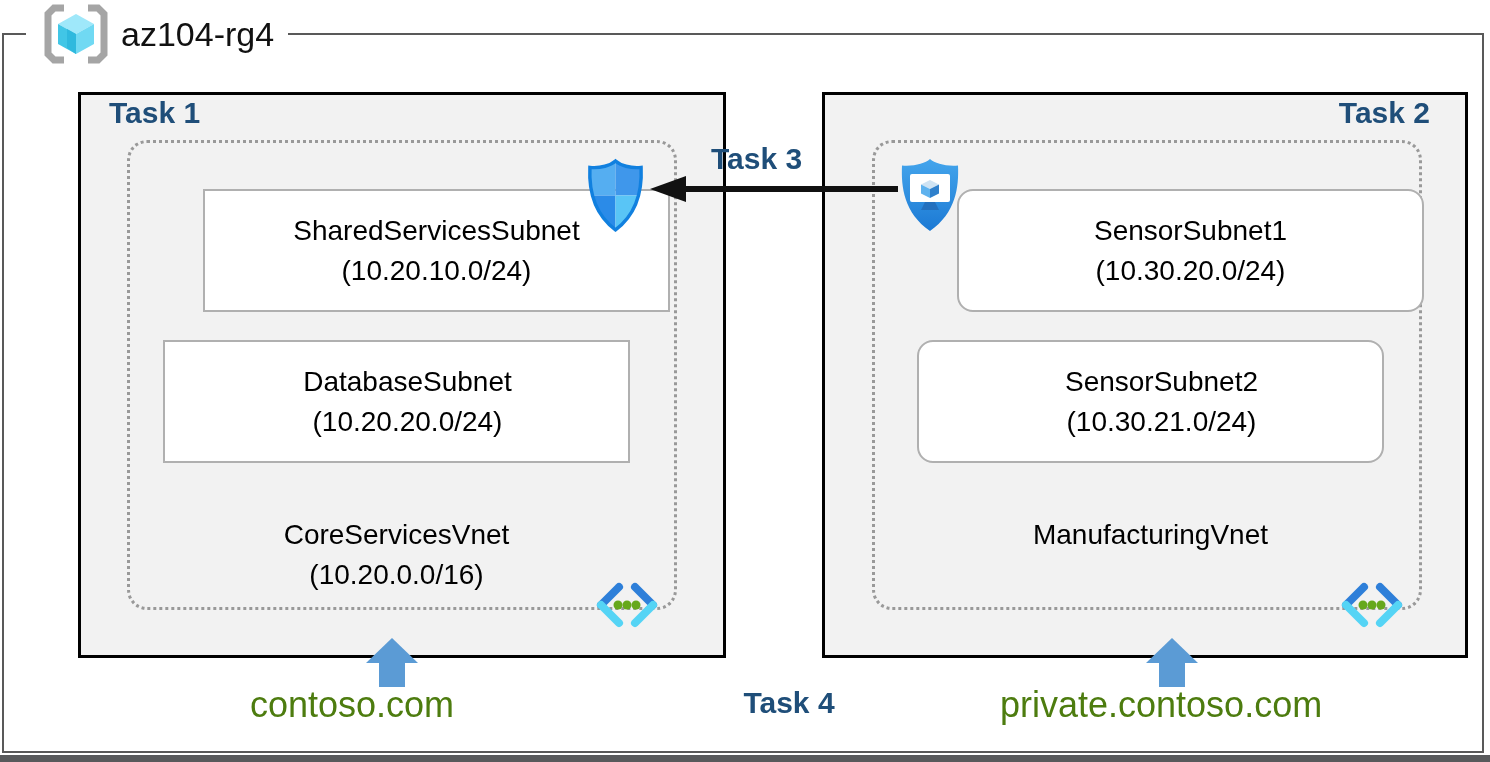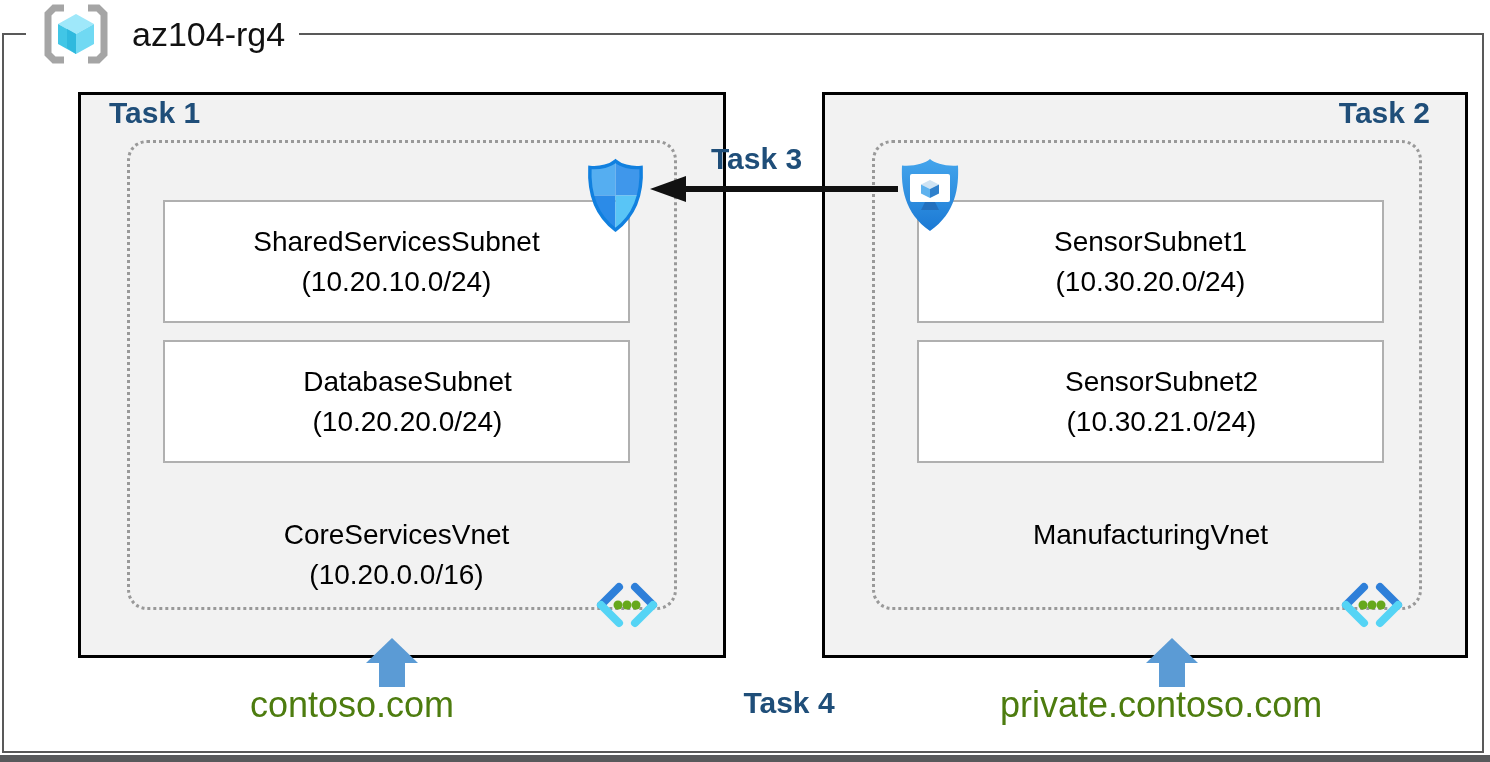--- a/index.html
+++ b/index.html
@@ -5,42 +5,42 @@
   html,body{margin:0;padding:0;background:#fff;}
   .canvas{
     position:relative;width:1490px;height:762px;overflow:hidden;
     font-family:"Liberation Sans",sans-serif;background:#fff;color:#000;
   }
   .abs{position:absolute;}
   
   .frame{left:2px;top:33px;width:1482px;height:720px;border:2px solid #595959;box-sizing:border-box;}
   .bottom-bar{left:0;top:755px;width:1490px;height:7px;background:#58595b;}
   
-  .legend{left:26px;top:2px;height:64px;background:#fff;display:flex;align-items:center;gap:20px;padding:0 14px;}
+  .legend{left:26px;top:2px;height:64px;background:#fff;display:flex;align-items:center;gap:9px;padding:0 14px;}
   .rg-title{font-size:34px;color:#111;white-space:nowrap;}
   
   .task-box{background:#f2f2f2;border:3px solid #000;box-sizing:border-box;}
   .task-box.t1{left:78px;top:92px;width:648px;height:566px;}
   .task-box.t2{left:822px;top:92px;width:646px;height:566px;}
   .task-label{font-size:30px;font-weight:bold;color:#1F4E79;white-space:nowrap;margin-left:19px;}
   .t1-label{left:90px;top:96px;}
   .t2-label{right:60px;top:96px;}
   .t3-label{left:692px;top:142px;width:160px;text-align:left;}
   .t4-label{left:690px;top:686px;width:160px;text-align:center;}
   
   .dashed{border:3px dotted #999;border-radius:20px;box-sizing:border-box;width:550px;height:470px;top:140px;}
   .dashed.v1{left:127px;}
   .dashed.v2{left:872px;}
   
   .subnet{width:467px;height:123px;background:#fff;border:2px solid #b0b0b0;box-sizing:border-box;
     display:flex;flex-direction:column;align-items:center;justify-content:center;
     font-size:28px;line-height:40px;text-align:center;}
   .sn-l{left:163px;}
-  .sn-r{left:917px;}
-  .row1{top:200px;}
+  .sn-r{left:917px;border-radius:16px;}
+  .row1{top:189px;margin-left:40px;}
   .row2{top:340px;padding-left:22px;}
   
   .vnet-label{width:467px;top:515px;font-size:28px;line-height:40px;text-align:center;}
   
   .arrow3-line{left:684px;top:186px;width:214px;height:6px;background:#111;z-index:6;}
   .arrow3-head{left:650px;top:176px;width:0;height:0;border-top:13px solid transparent;
     border-bottom:13px solid transparent;border-right:36px solid #111;z-index:6;}
   
   .up-head{width:0;height:0;border-left:26px solid transparent;border-right:26px solid transparent;
     border-bottom:25px solid #5B9BD5;z-index:5;}

